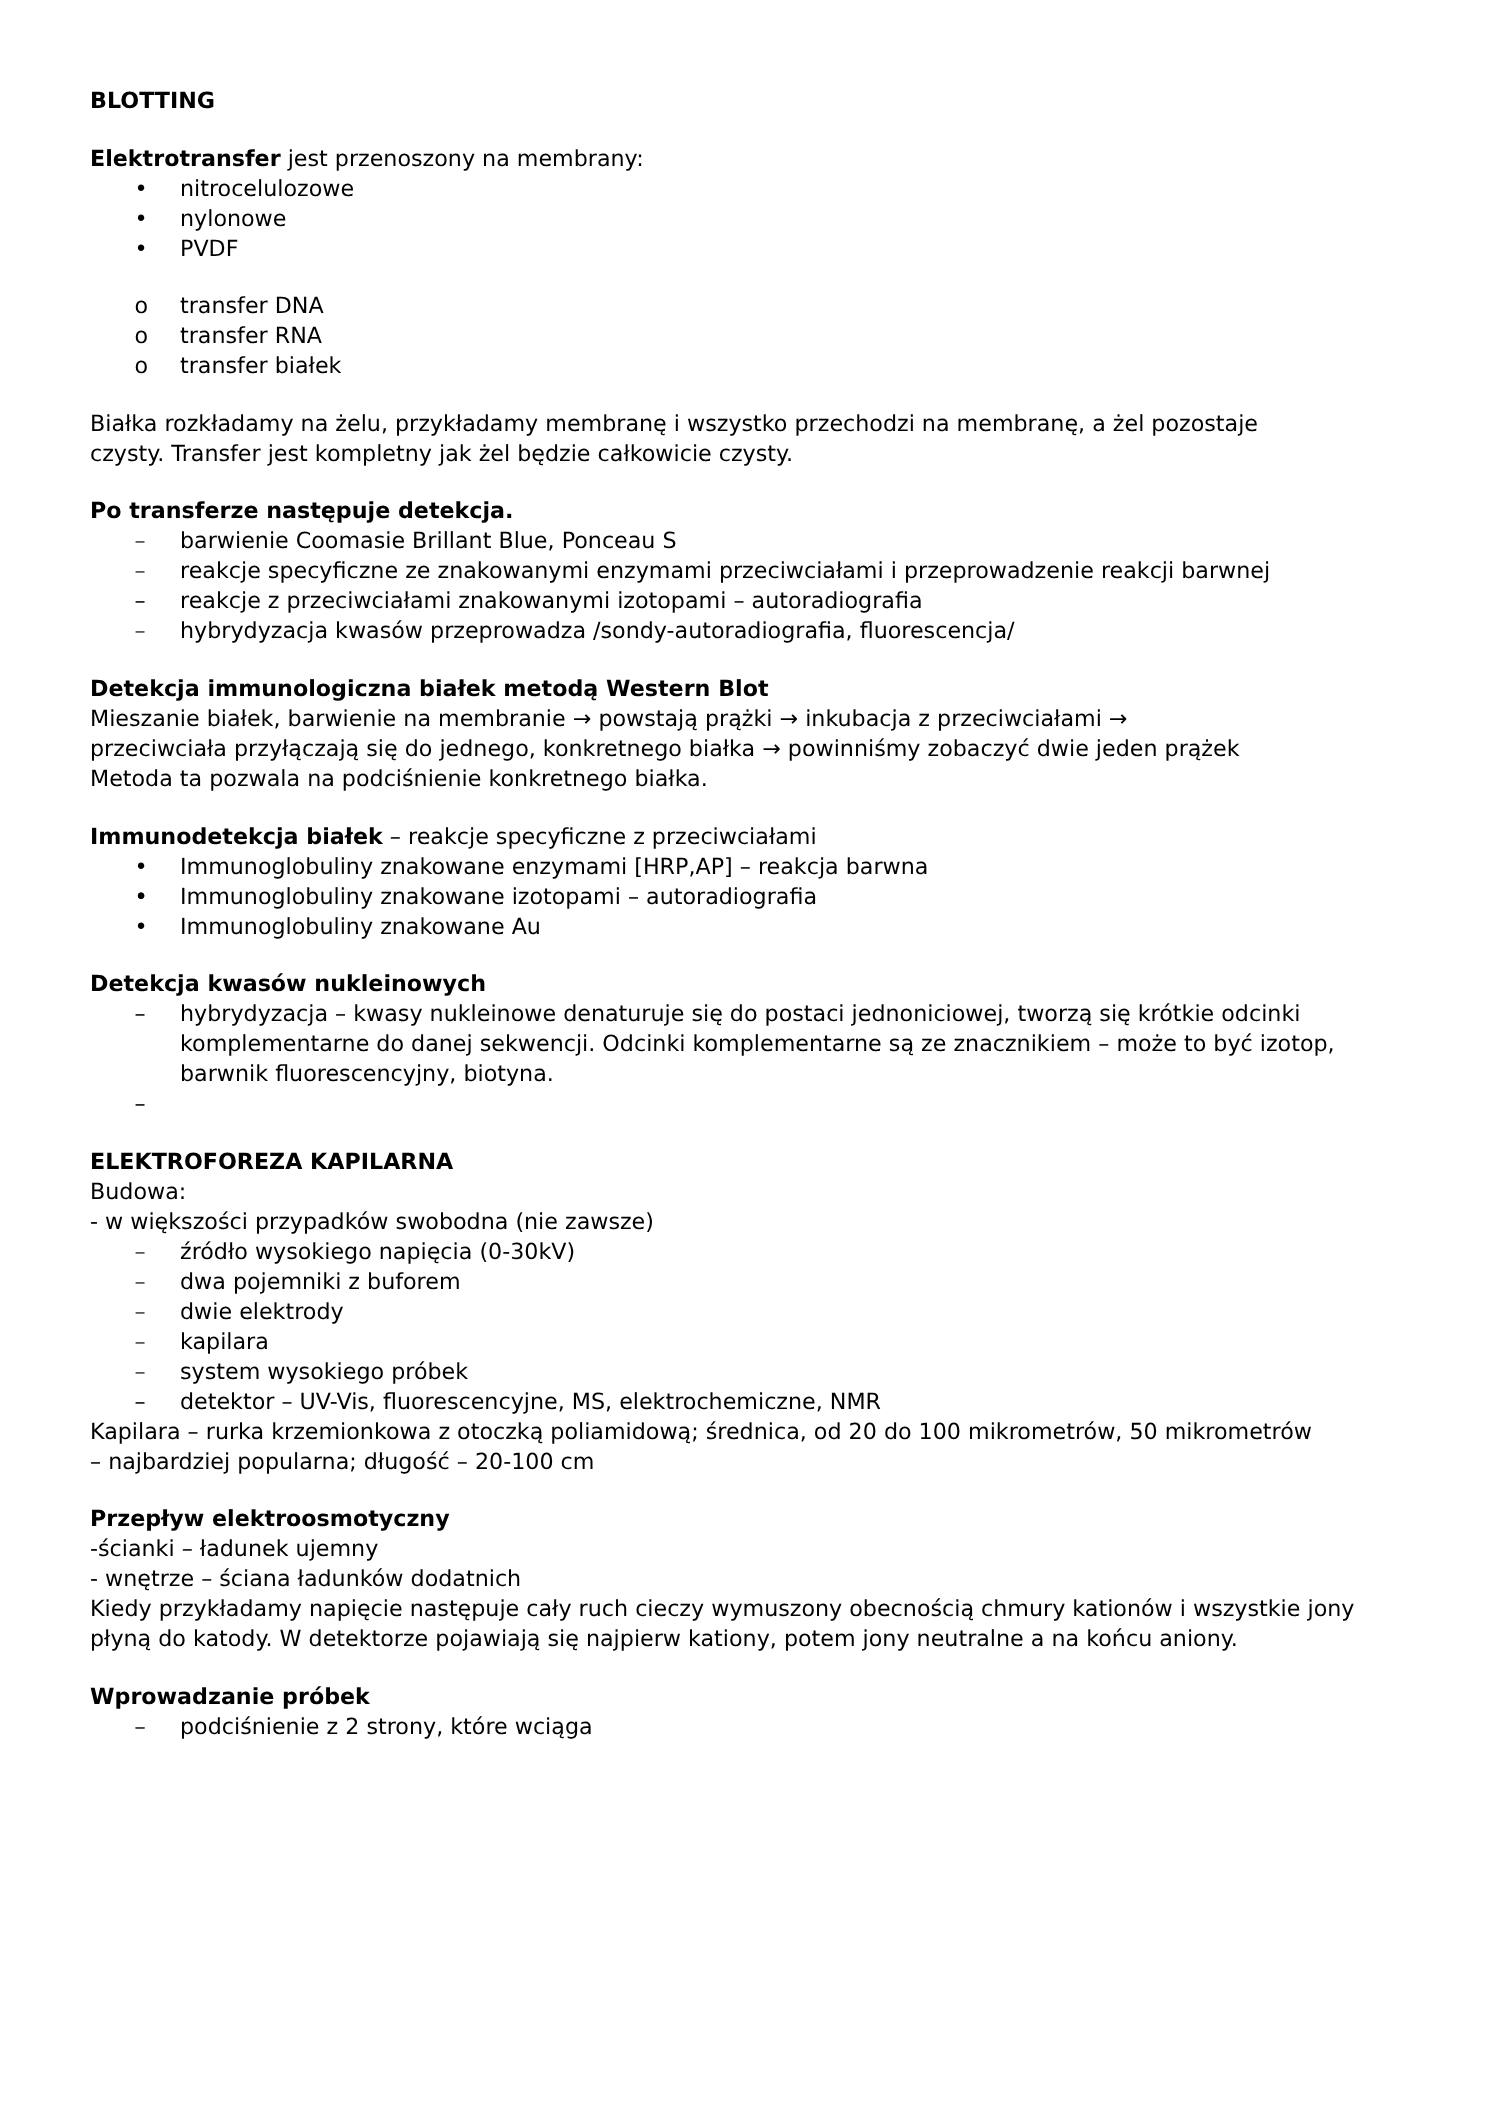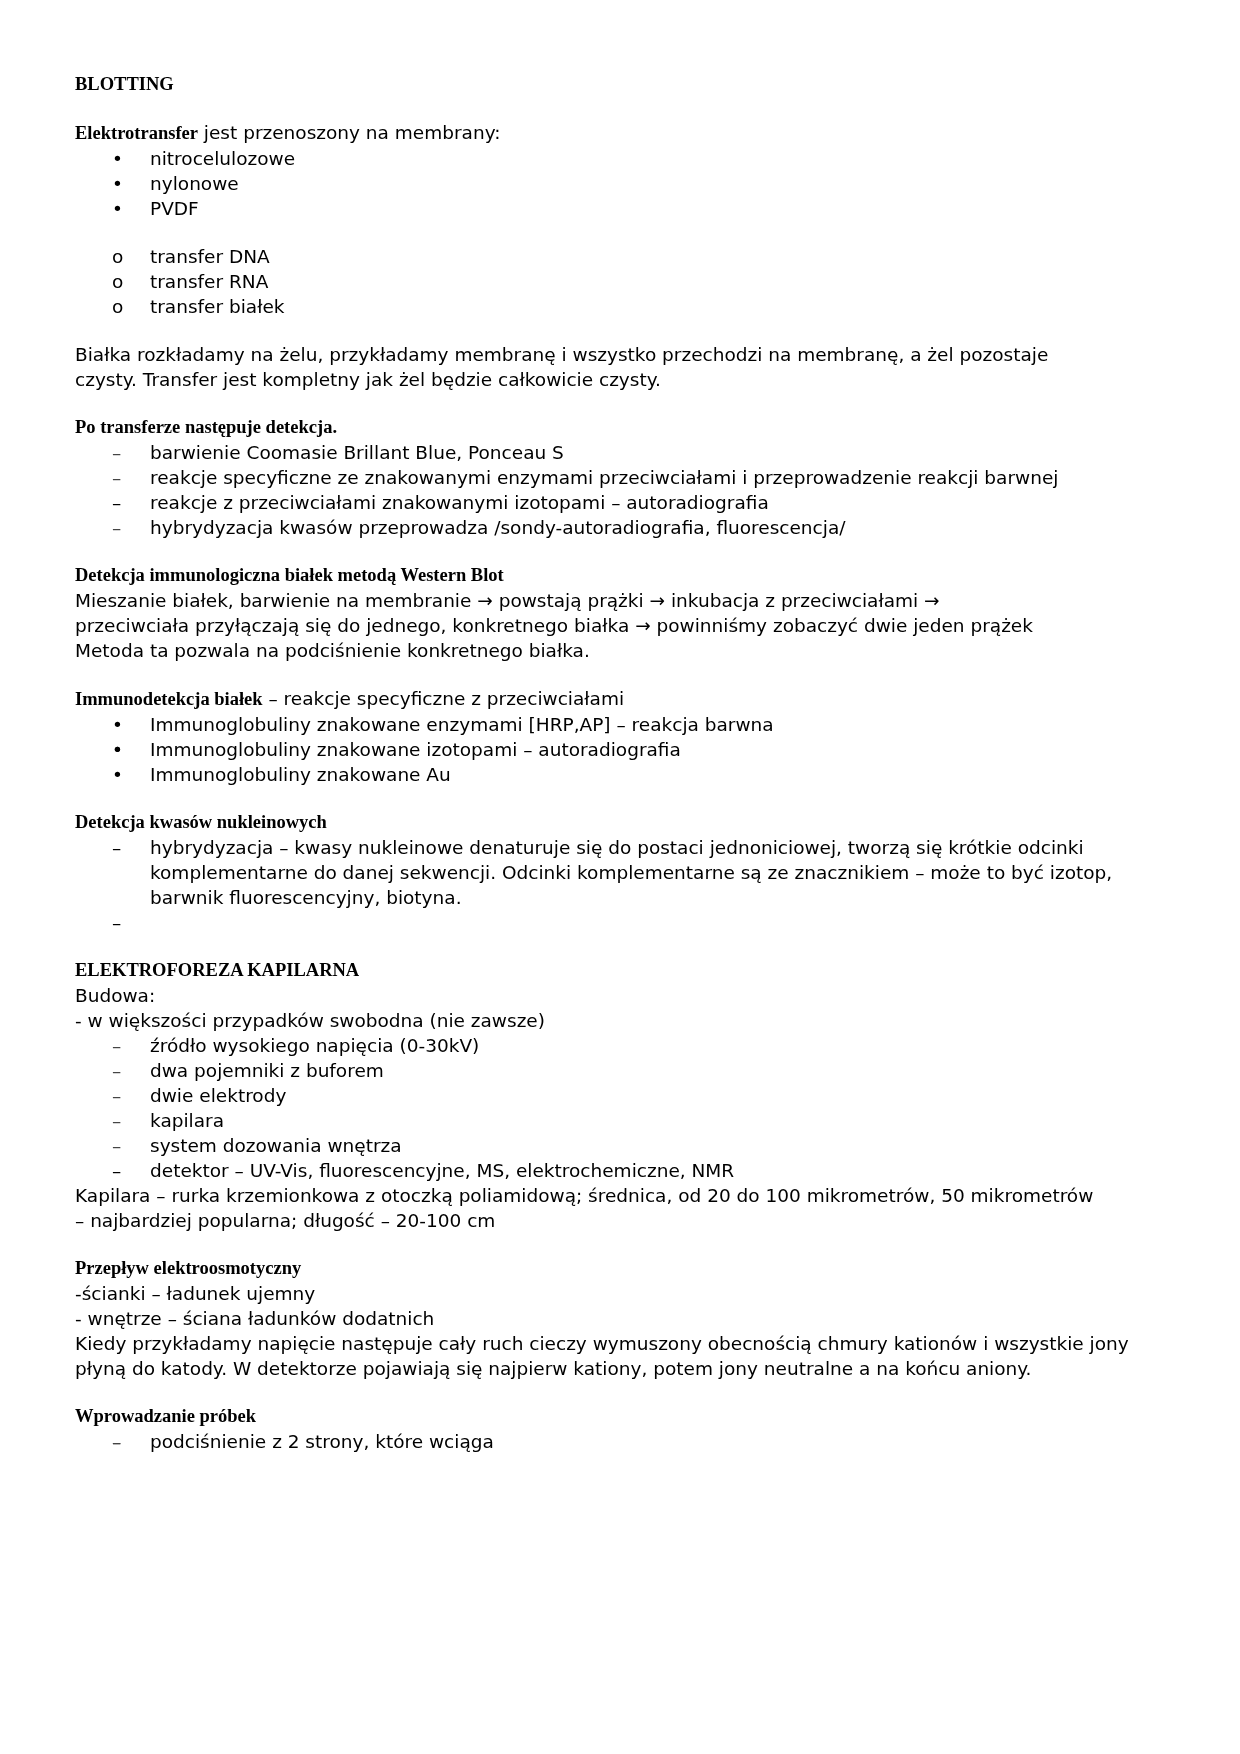--- a/index.html
+++ b/index.html
@@ -2,21 +2,21 @@
 <html><head>
 <meta charset="utf-8">
 <style>
   html, body { margin: 0; padding: 0; background: #ffffff; }
   body {
     width: 1240px; height: 1754px; position: relative; overflow: hidden;
     font-family: "DejaVu Sans", sans-serif; color: #000; font-size: 18.5px;
   }
   .page { position: absolute; left: 75px; top: 72px; width: 1100px; }
   .line { line-height: 25px; white-space: nowrap; }
-  .b { font-weight: bold; font-family: Liberation Serif, serif; }
+  .b { font-weight: bold; }
   .gap { height: 23px; }
   .gap-lg { height: 48px; }
   .li { position: relative; padding-left: 75px; line-height: 25px; }
   .li .mk { position: absolute; left: 37px; top: 0; width: 20px; text-align: left; }
   .li.dash .mk { color: #444; }
   .wrap { white-space: normal; width: 1020px; }
   .para { line-height: 25px; width: 1100px; white-space: normal; }
 </style>
 </head>
 <body>
@@ -62,21 +62,21 @@
   <div class="li"><span class="mk">–</span></div>
   <div class="gap-lg"></div>
 
   <div class="line b">ELEKTROFOREZA KAPILARNA</div>
   <div class="line">Budowa:</div>
   <div class="line">-  w większości przypadków swobodna (nie zawsze)</div>
   <div class="li dash"><span class="mk">–</span><span>źródło wysokiego napięcia (0-30kV)</span></div>
   <div class="li dash"><span class="mk">–</span><span>dwa pojemniki z buforem</span></div>
   <div class="li dash"><span class="mk">–</span><span>dwie elektrody</span></div>
   <div class="li dash"><span class="mk">–</span><span>kapilara</span></div>
-  <div class="li dash"><span class="mk">–</span><span>system dozowania wnętrza</span></div>
+  <div class="li dash"><span class="mk">–</span><span>system wysokiego próbek</span></div>
   <div class="li"><span class="mk">–</span><span>detektor – UV-Vis, fluorescencyjne, MS, elektrochemiczne, NMR</span></div>
   <div class="para" style="width:1020px">Kapilara – rurka krzemionkowa z otoczką poliamidową; średnica, od 20 do 100 mikrometrów, 50 mikrometrów – najbardziej popularna; długość – 20-100 cm</div>
   <div class="gap"></div>
 
   <div class="line b">Przepływ elektroosmotyczny</div>
   <div class="line">-ścianki – ładunek ujemny</div>
   <div class="line">- wnętrze – ściana ładunków dodatnich</div>
   <div class="para" style="width:1100px">Kiedy przykładamy napięcie następuje cały ruch cieczy wymuszony obecnością chmury kationów i wszystkie jony płyną do katody. W detektorze pojawiają się najpierw kationy, potem jony neutralne a na końcu aniony.</div>
   <div class="gap"></div>
 

